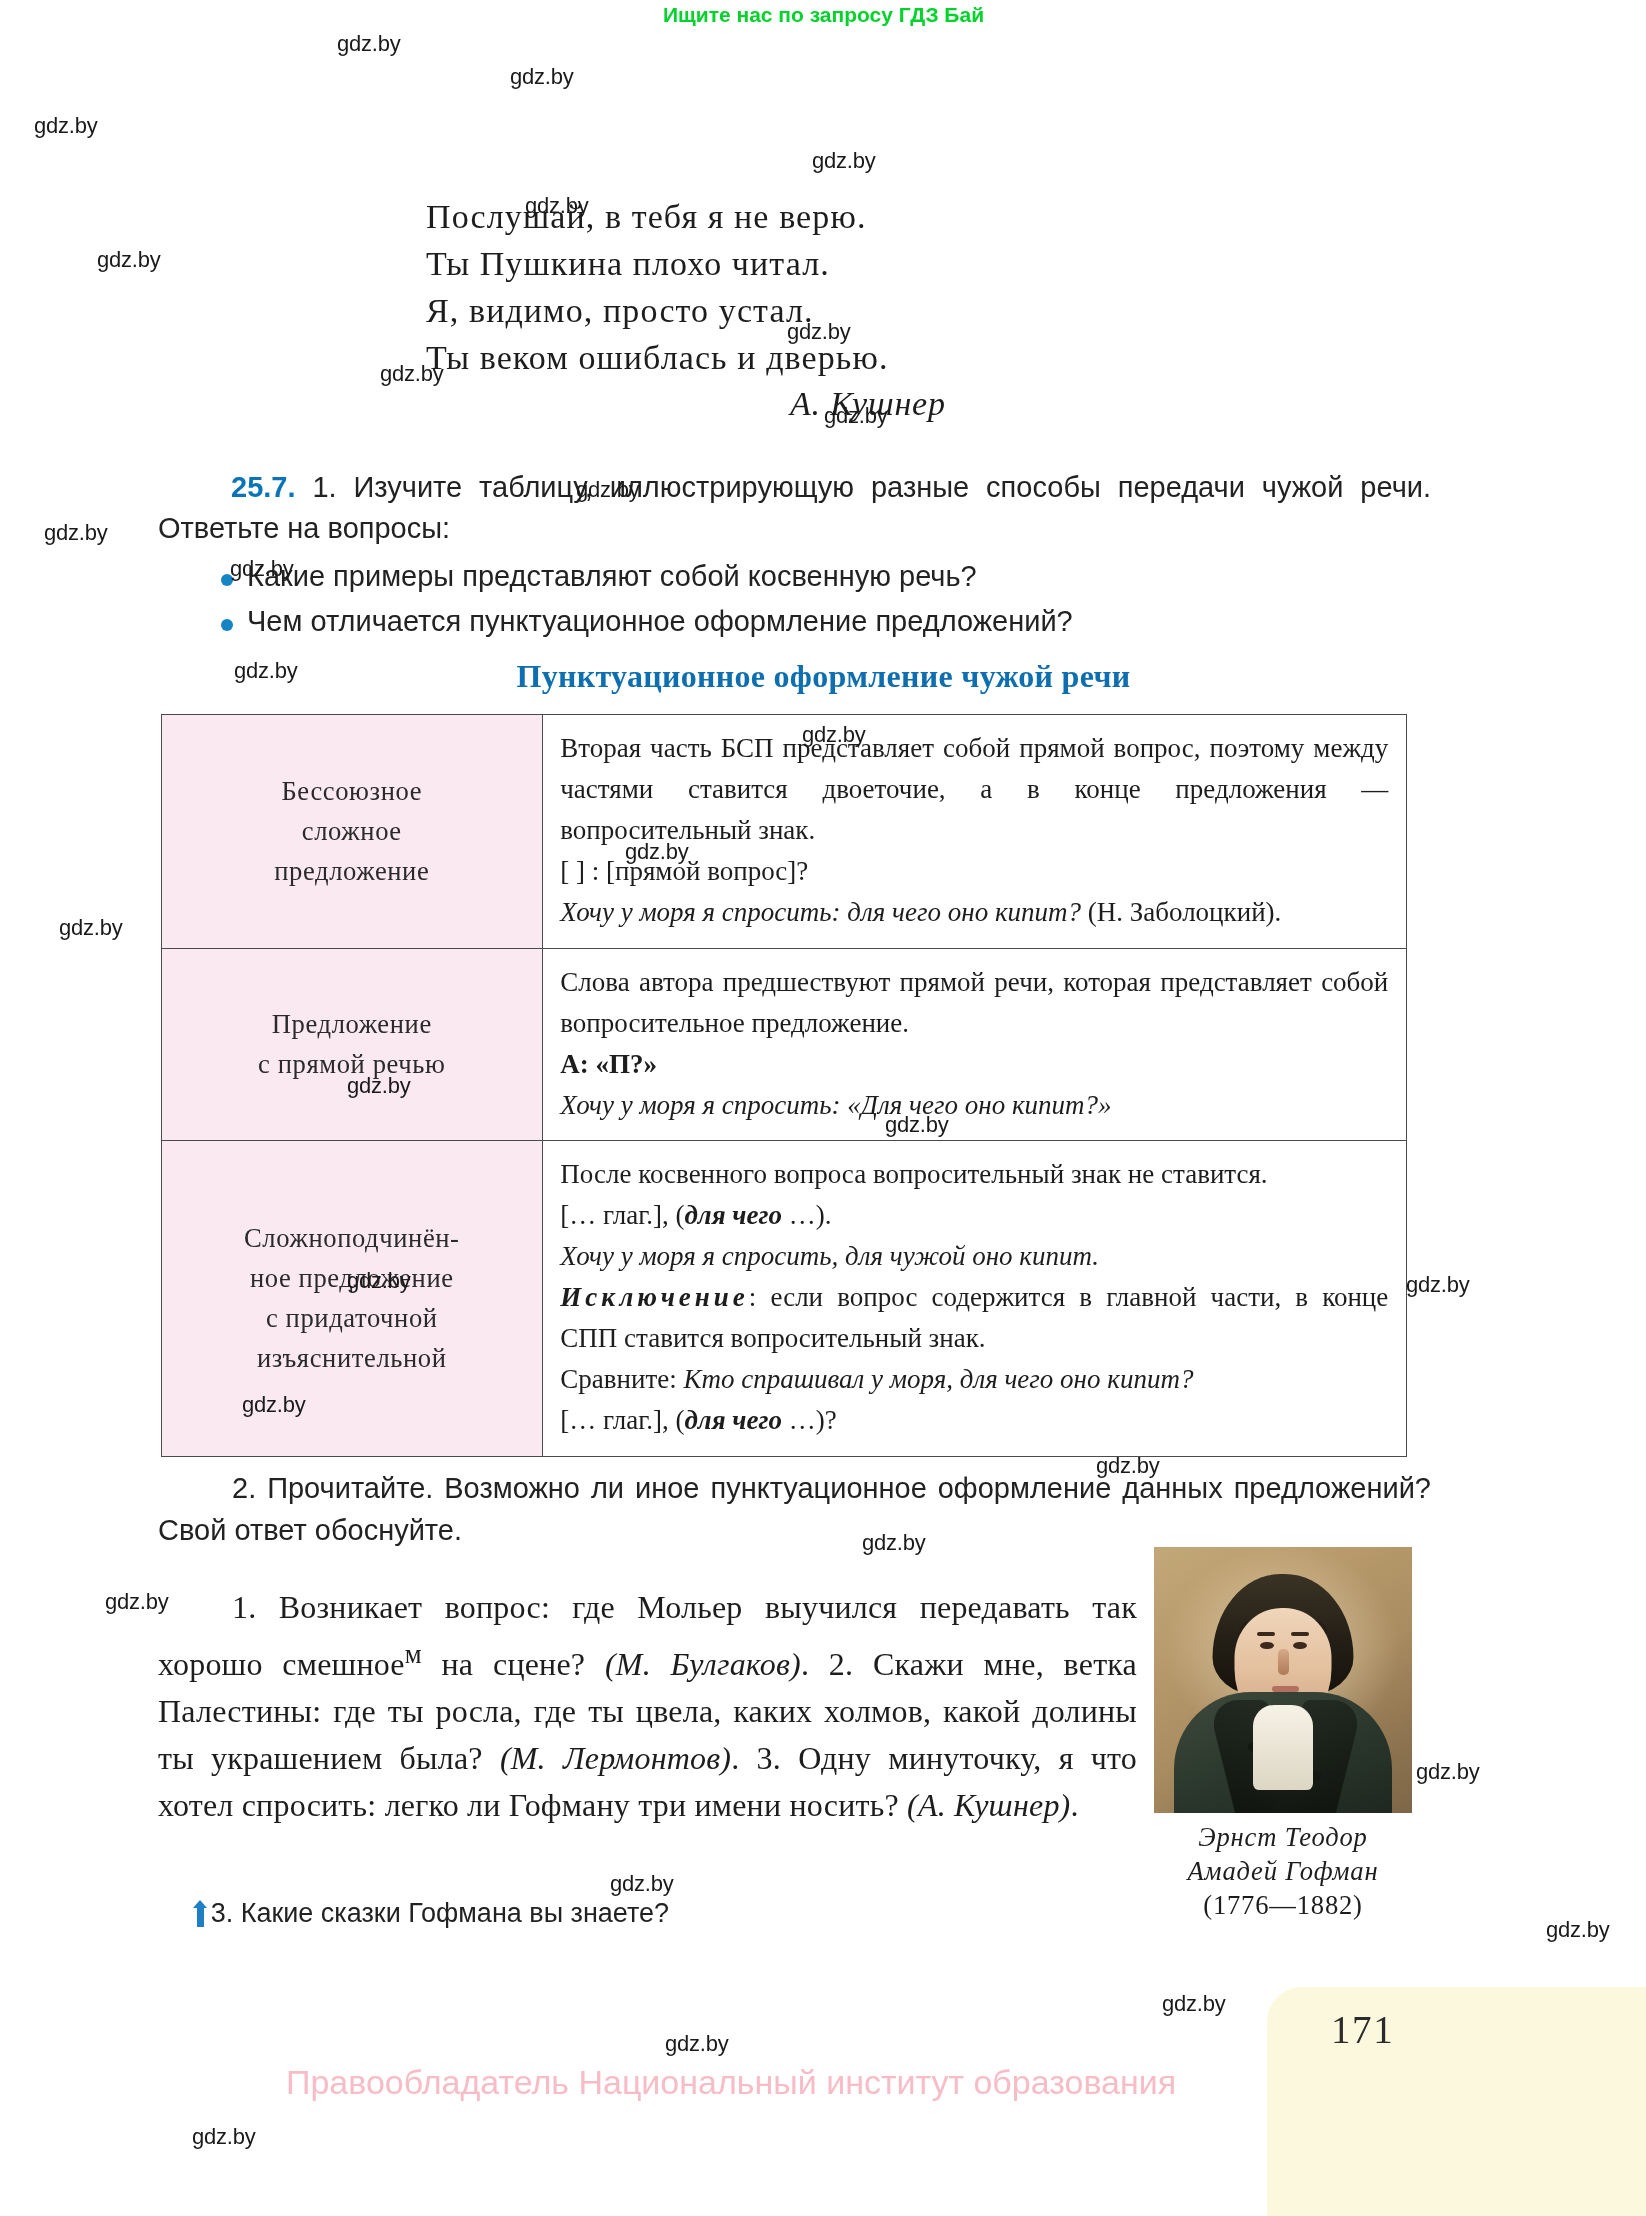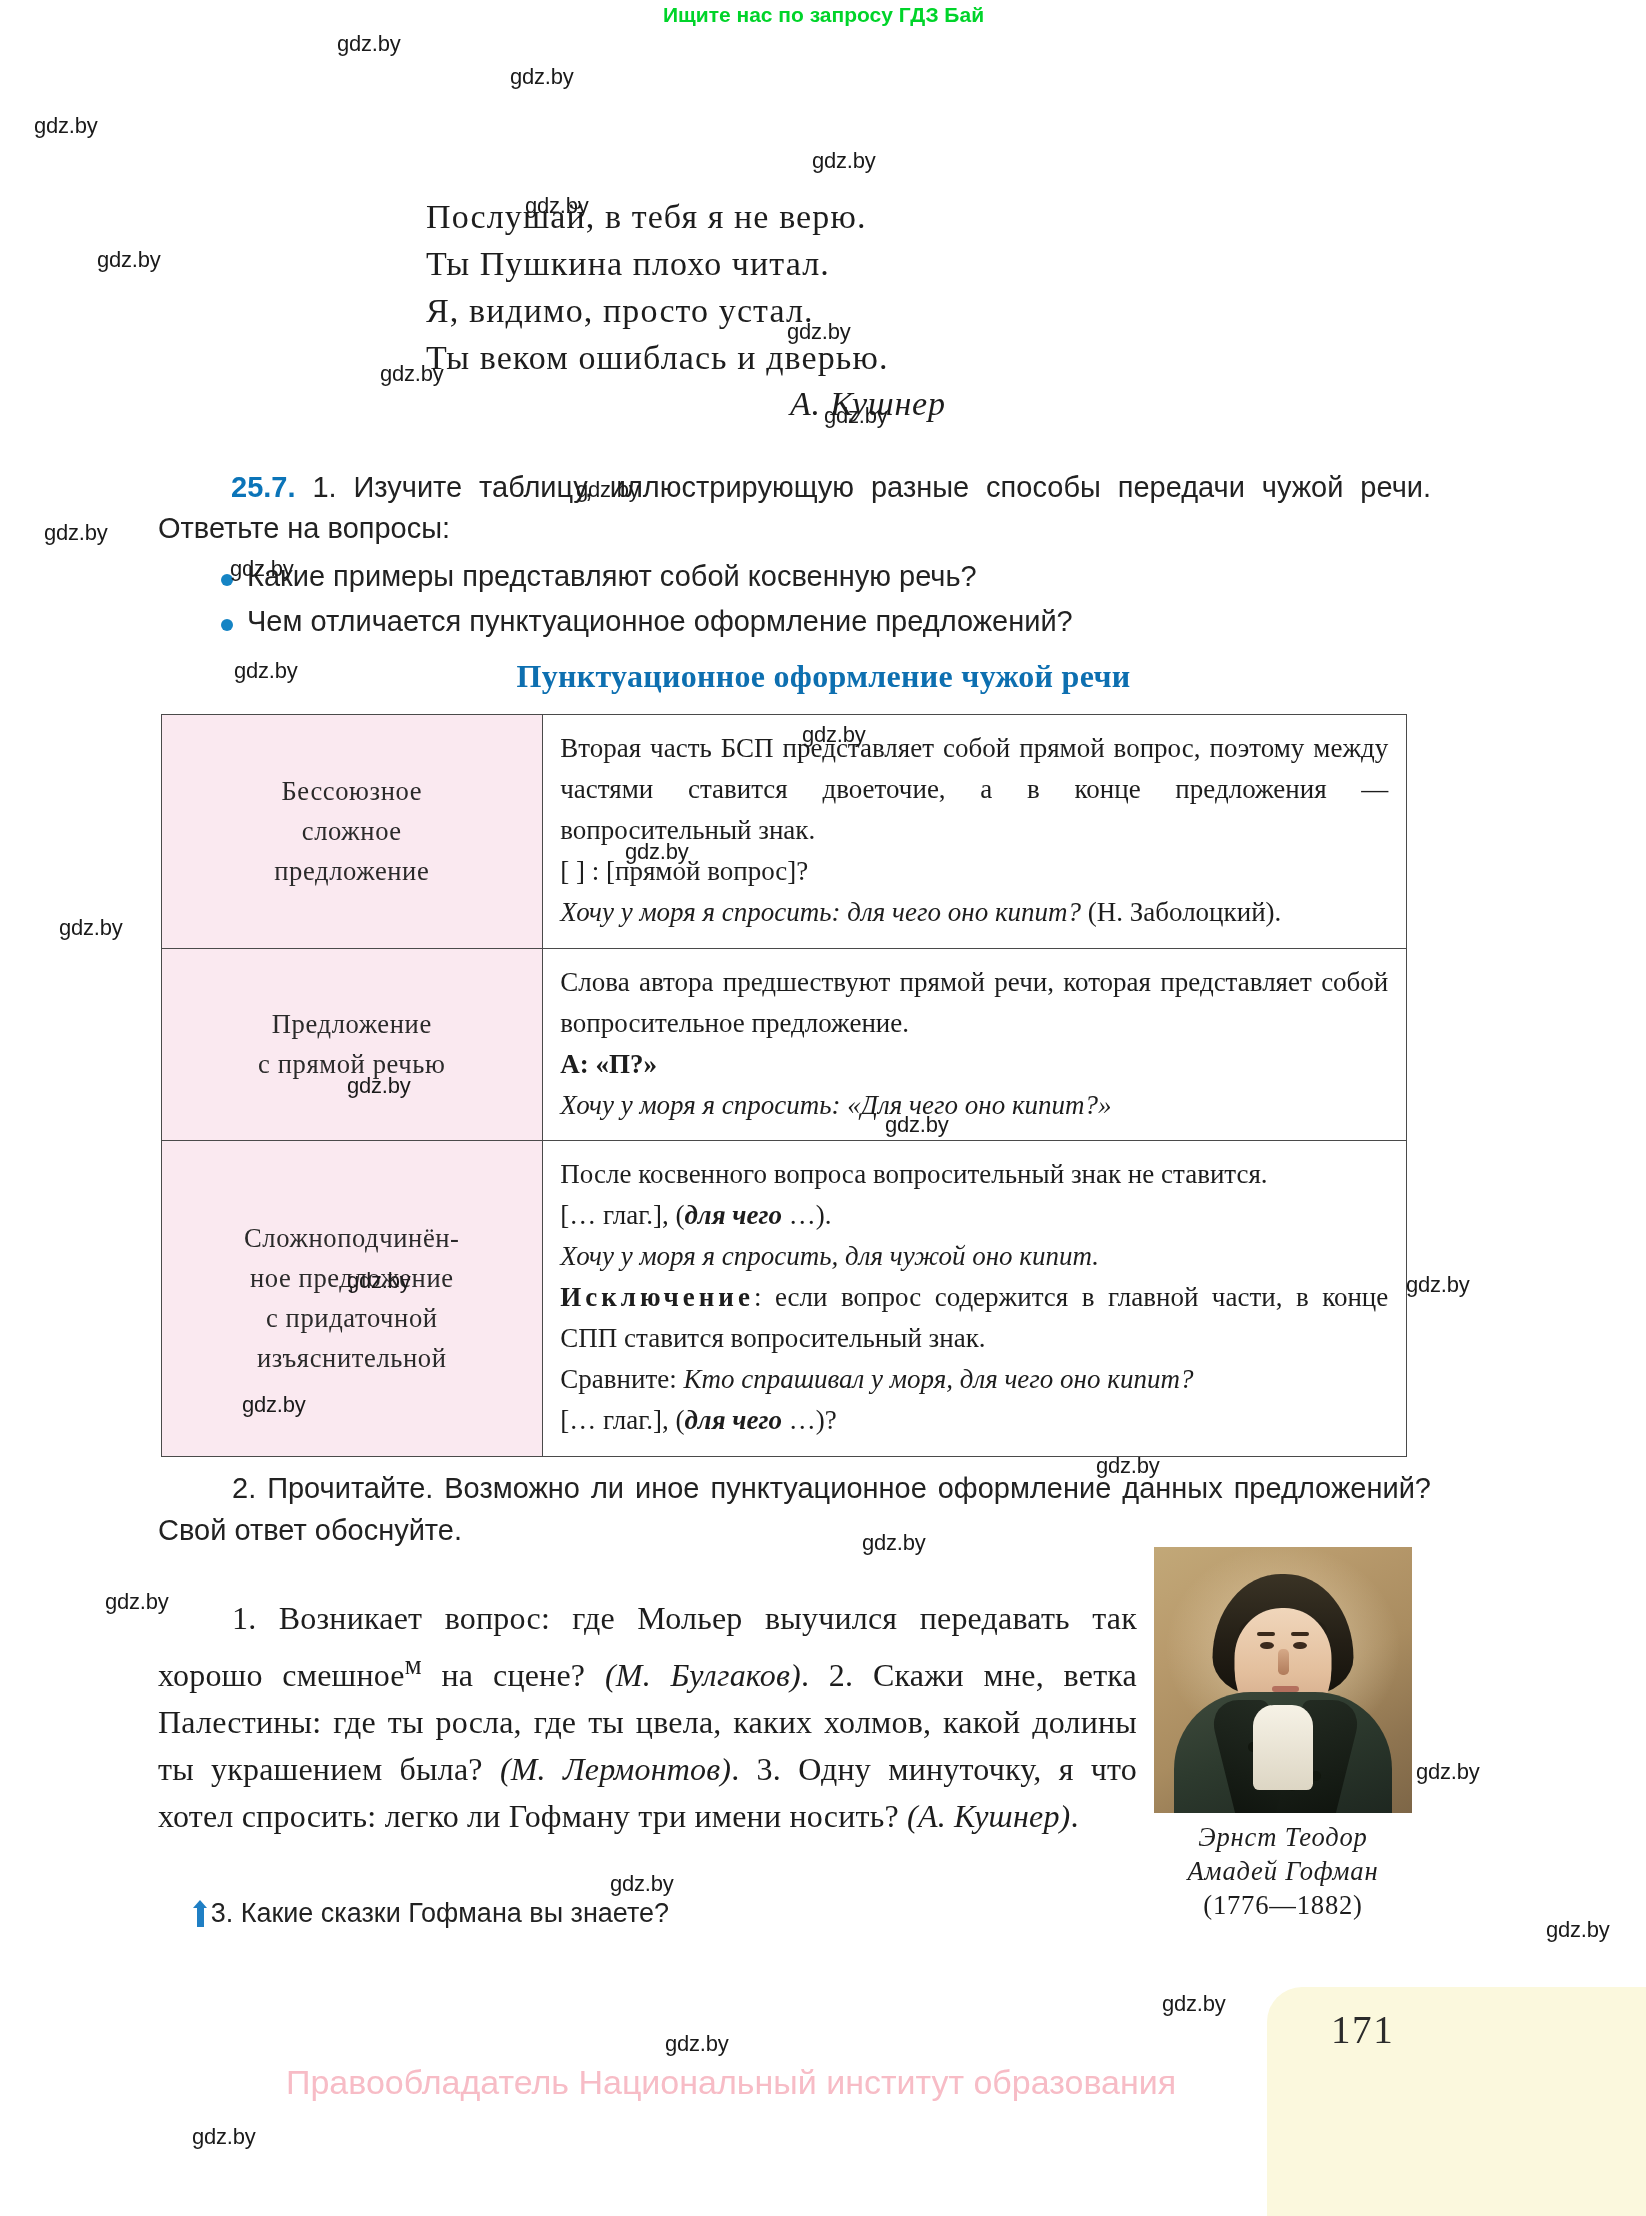--- a/index.html
+++ b/index.html
@@ -131,21 +131,21 @@
   .tbl td.cnt{
     font-family:"Liberation Serif", serif;
     font-size:27px;
     line-height:41px;
     color:#1d1d1d;
     padding:13px 17.7px 14.5px 17.7px;
     text-align:justify;
   }
   .cnt i{font-style:italic;}
   .cnt b{font-weight:bold;}
-  .sp{letter-spacing:4px;font-weight:bold;}
+  .sp{letter-spacing:4px;font-weight:bold;font-style:italic;}
   .nowrapline{white-space:nowrap;}
 
   
   .part2{
     position:absolute;left:158px;top:1467px;width:1273px;
     font-family:"Liberation Sans", sans-serif;
     font-size:29px;
     line-height:42px;
     color:#222;
     text-indent:74px;
@@ -153,21 +153,20 @@
   }
   .sentences{
     position:absolute;left:158px;top:1584px;width:979px;
     font-family:"Liberation Serif", serif;
     font-size:32px;
     line-height:47px;
     color:#1d1d1d;
     text-indent:74px;
     text-align:justify;
     letter-spacing:0.2px;
-    margin-top:11px;
   }
   .sentences i{font-style:italic;}
 
   .q3{
     position:absolute;left:193px;top:1898px;
     font-family:"Liberation Sans", sans-serif;
     font-size:27px;
     color:#222;
     white-space:nowrap;
   }

